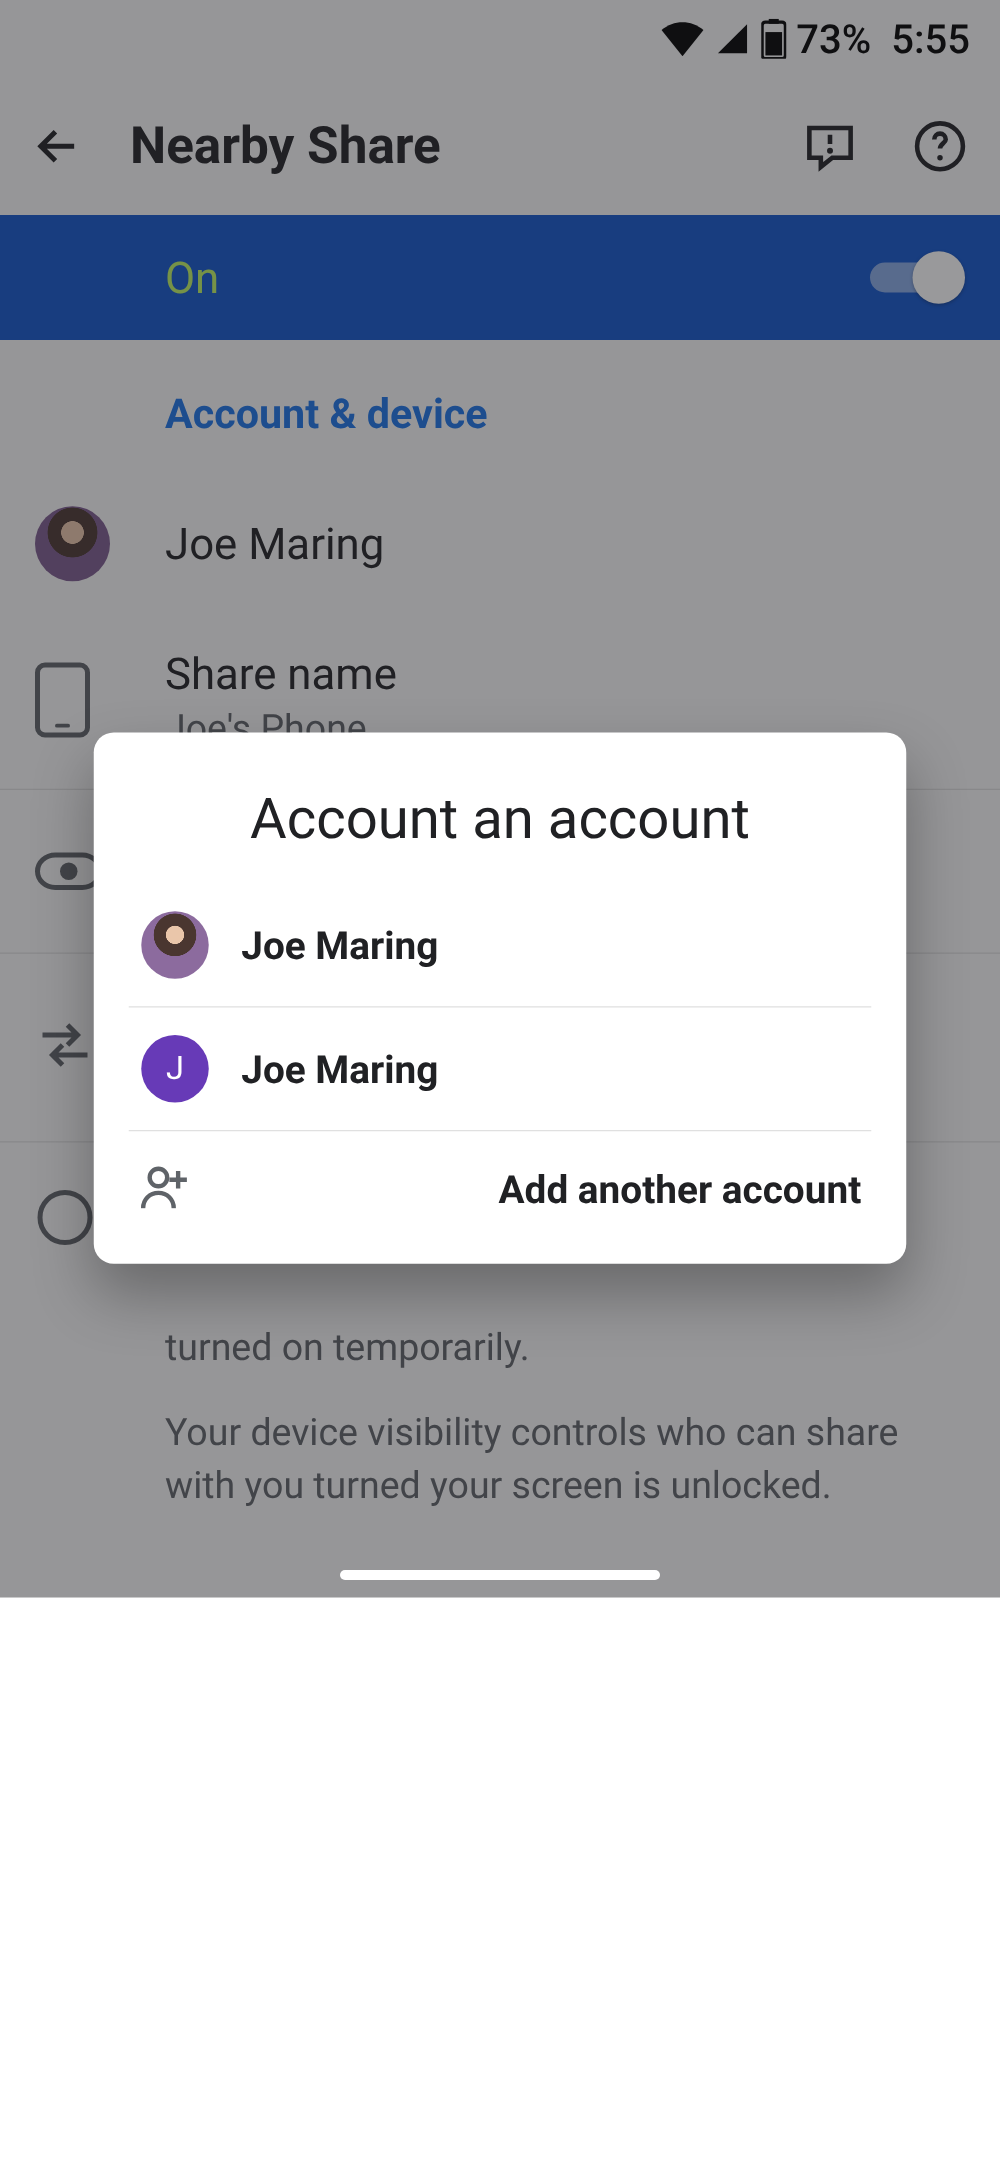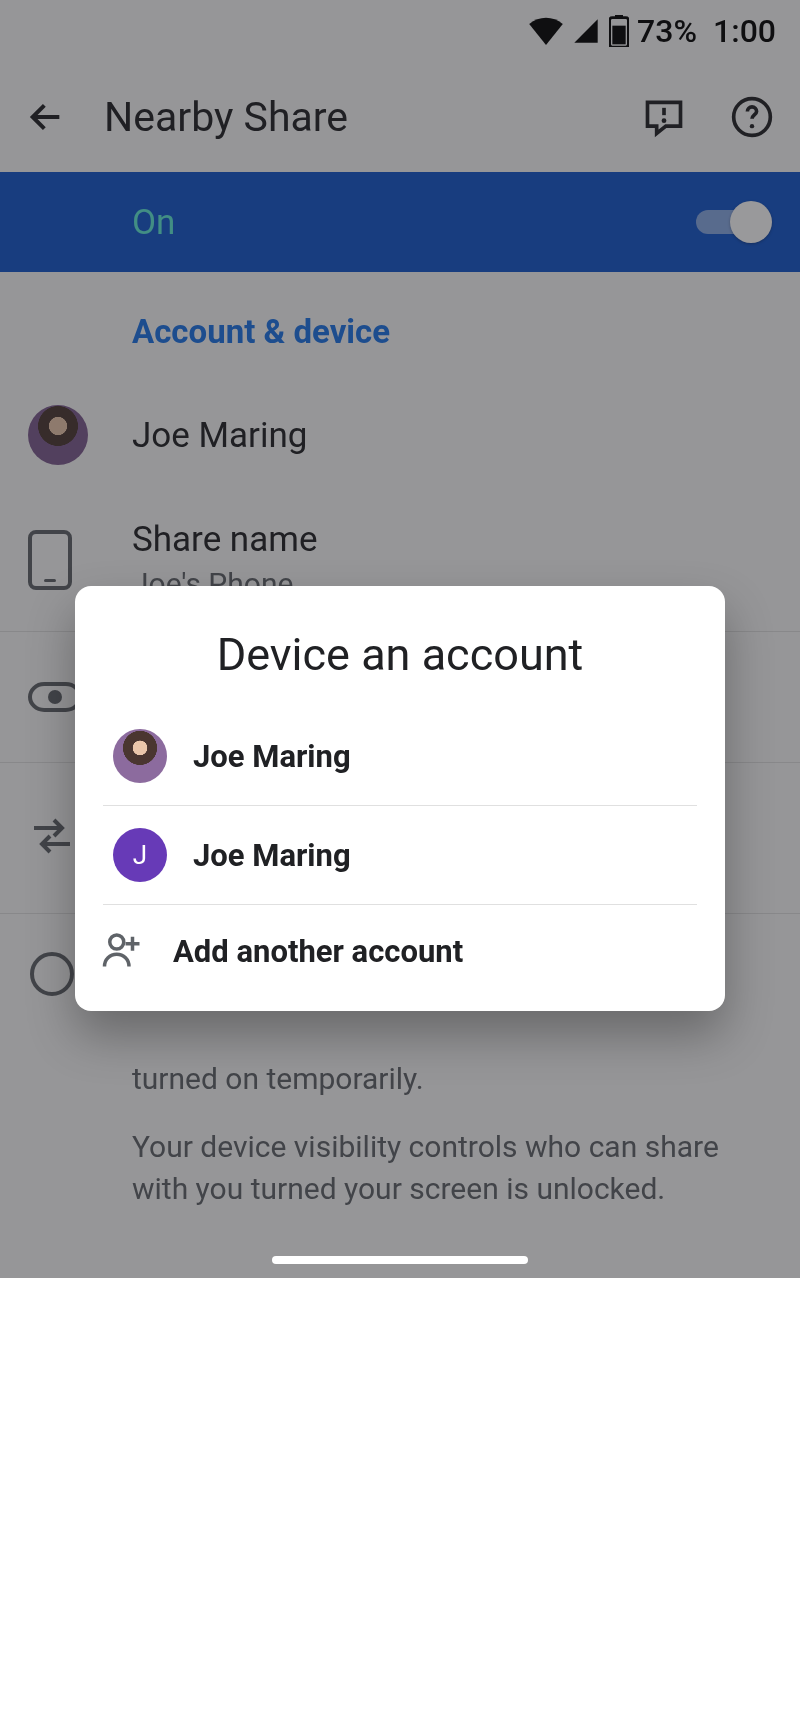--- a/index.html
+++ b/index.html
@@ -8,26 +8,26 @@
 
   
   .status-bar { display: flex; align-items: center; justify-content: flex-end; height: 62px; padding: 0 24px 0 0; gap: 8px; color: #000; font-size: 32px; font-weight: 500; }
   .status-bar .battery-text { letter-spacing: 0; }
   .status-bar .time { margin-left: 8px; }
   .wifi-icon, .cell-icon, .battery-icon { display: inline-flex; }
 
   
   .app-bar { display: flex; align-items: center; height: 110px; padding: 0 24px; gap: 36px; }
   .app-bar .back { width: 44px; height: 44px; display:flex; align-items:center; justify-content:center; }
-  .app-bar .title { font-size: 41px; font-weight: 400; color: #202124; flex: 1; }
+  .app-bar .title { font-size: 41px; font-weight: 700; color: #202124; flex: 1; }
   .app-bar .actions { display: flex; align-items: center; gap: 40px; }
   .app-bar .action { width: 48px; height: 48px; display:flex; align-items:center; justify-content:center; }
 
   
-  .switch-row { background: #1155cc; color: #5eead4; display: flex; align-items: center; justify-content: space-between; padding: 0 28px 0 132px; height: 100px; font-size: 35px; }
+  .switch-row { background: #1155cc; color: #bef264; display: flex; align-items: center; justify-content: space-between; padding: 0 28px 0 132px; height: 100px; font-size: 35px; }
   .switch { width: 76px; height: 42px; position: relative; }
   .switch .track { position:absolute; left:0; top:9px; width:64px; height:24px; border-radius:14px; background: rgba(255,255,255,0.5); }
   .switch .thumb { position:absolute; right:0; top:0; width:42px; height:42px; border-radius:50%; background:#fff; box-shadow:0 1px 3px rgba(0,0,0,.3); }
 
   
   .section-header { padding: 40px 0 30px 132px; color: #1a73e8; font-size: 33px; font-weight: 700; }
 
   
   .row { display:flex; align-items:center; padding: 24px 28px; min-height: 100px; }
   .row .leading { width: 104px; display:flex; align-items:center; justify-content:flex-start; }
@@ -50,21 +50,21 @@
   .scrim { position:absolute; inset:0; background: rgba(32,33,36,0.46); }
 
   
   .dialog { position:absolute; left:50%; top:586px; transform:translateX(-50%); width:650px; background:#fff; border-radius: 16px; box-shadow: 0 24px 48px rgba(0,0,0,.3); padding: 42px 0 34px; }
   .dialog .dlg-title { text-align:center; font-size:45px; color:#202124; font-weight:400; margin-bottom: 26px; }
   .dlg-row { display:flex; align-items:center; padding: 22px 38px; gap: 26px; }
   .dlg-row .dlg-name { font-size:31px; font-weight:700; color:#202124; }
   .dlg-avatar-photo { width:54px; height:54px; border-radius:50%; background: radial-gradient(circle at 50% 35%, #eac6aa 0 16%, #4a3630 17% 38%, #8c6b9e 39% 100%); flex-shrink:0; }
   .dlg-avatar-letter { width:54px; height:54px; border-radius:50%; background:#673ab7; color:#fff; display:flex; align-items:center; justify-content:center; font-size:26px; flex-shrink:0; }
   .dlg-divider { height:1px; background:#e0e0e0; margin: 0 28px; }
-  .dlg-add-row { display:flex; align-items:center; padding: 26px 26px 6px; gap: 24px; }
+  .dlg-add-row { display:flex; align-items:center; padding: 26px 36px 6px; gap: 24px; justify-content: space-between; }
   .dlg-add-row .dlg-name { font-size:31px; font-weight:700; color:#202124; }
   .person-add-icon { width:48px; height:40px; }
 
   
   .nav-handle { position:absolute; bottom:14px; left:50%; transform:translateX(-50%); width:256px; height:8px; background:#fff; border-radius:4px; }
 </style>
 </head>
 <body>
 
 <div class="screen">
@@ -81,21 +81,21 @@
         </svg>
     </span>
     <span class="battery-icon">
       <svg width="20" height="32" viewBox="0 0 14 24">
           <rect x="0" y="2" width="14" height="22" rx="2" fill="none" stroke="#000" stroke-width="2"></rect>
           <rect x="4" y="0" width="6" height="3" fill="#000"></rect>
           <rect x="2" y="8" width="10" height="14" fill="#000"></rect>
         </svg>
     </span>
     <span class="battery-text">73%</span>
-    <span class="time">1:00</span>
+    <span class="time">5:55</span>
   </div>
 
   <div class="app-bar">
     <div class="back">
       <svg width="40" height="40" viewBox="0 0 24 24">
           <path fill="none" stroke="#202124" stroke-width="2.4" d="M20 12H4M11 5l-7 7 7 7"></path>
         </svg>
     </div>
     <div class="title">Nearby Share</div>
     <div class="actions">
@@ -176,21 +176,21 @@
       </span>
     </div>
   </div>
 
   <div class="body-text">turned on temporarily.</div>
   <div class="body-text">Your device visibility controls who can share with you turned your screen is unlocked.</div>
 
   <div class="scrim"></div>
 
   <div class="dialog">
-    <div class="dlg-title">Device an account</div>
+    <div class="dlg-title">Account an account</div>
 
     <div class="dlg-row">
       <div class="dlg-avatar-photo"></div>
       <div class="dlg-name">Joe Maring</div>
     </div>
     <div class="dlg-divider"></div>
 
     <div class="dlg-row">
       <div class="dlg-avatar-letter">J</div>
       <div class="dlg-name">Joe Maring</div>

